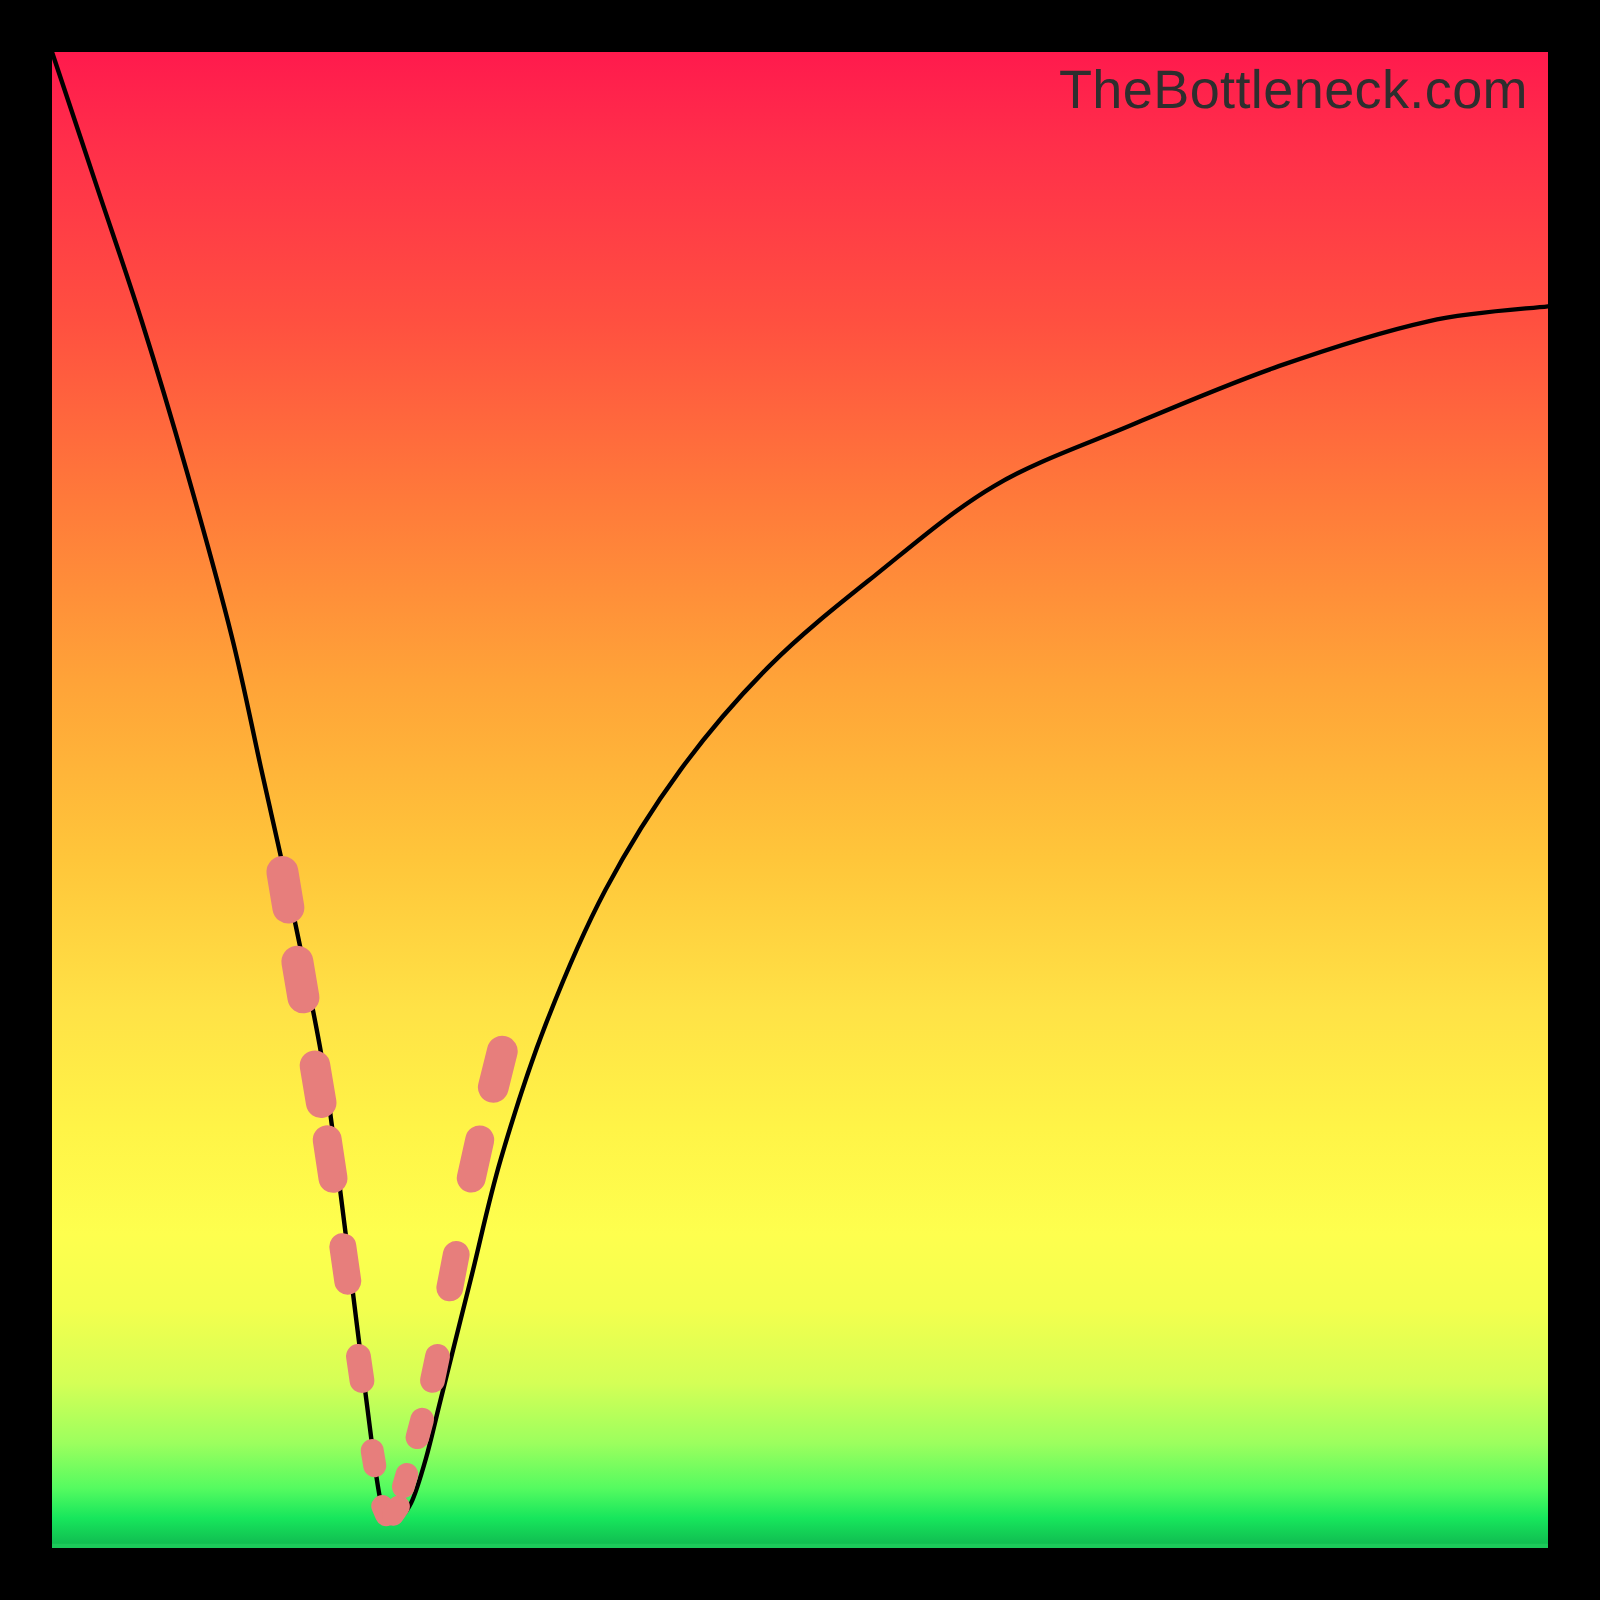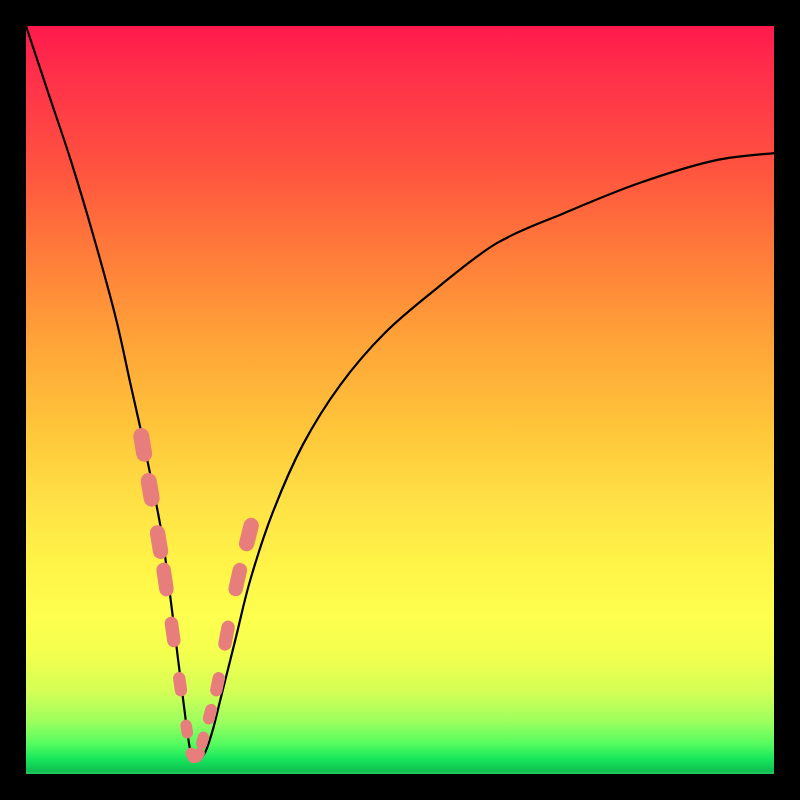--- a/index.html
+++ b/index.html
@@ -74,20 +74,21 @@
     fill: #e77e7c;
     stroke: none;
   }
 </style>
 </head>
 <body>
 
 <div class="frame">
   <div class="plot">
 
+    <div class="watermark">TheBottleneck.com</div>
 
     <svg class="curve" viewBox="0 0 748 748" preserveAspectRatio="none">
       <path id="curve-path" class="main" d="M 0,0 C 3.7399999999999998,11.21999999999999 14.959999999999997,44.87999999999994 22.439999999999998,67.31999999999994 C 29.919999999999998,89.75999999999993 37.4,110.9533333333333 44.879999999999995,134.64 C 52.35999999999999,158.32666666666668 59.839999999999996,183.26000000000005 67.32,209.44000000000005 C 74.8,235.62000000000006 83.52666666666666,266.7866666666667 89.75999999999999,291.72 C 95.99333333333333,316.65333333333336 99.73333333333335,336.59999999999997 104.72000000000001,359.03999999999996 C 109.70666666666668,381.47999999999996 114.69333333333334,402.67333333333335 119.68,426.36 C 124.66666666666667,450.0466666666667 130.89999999999998,479.96666666666664 134.64,501.15999999999997 C 138.38,522.3533333333332 139.62666666666667,534.8199999999999 142.12,553.52 C 144.61333333333334,572.22 147.10666666666665,593.4133333333333 149.6,613.36 C 152.09333333333333,633.3066666666667 154.58666666666664,654.5 157.07999999999998,673.2 C 159.57333333333332,691.9000000000001 162.06666666666666,715.5866666666666 164.56,725.56 C 167.05333333333334,735.5333333333333 169.54666666666668,733.04 172.04000000000002,733.04 C 174.53333333333336,733.04 177.02666666666664,730.5466666666666 179.51999999999998,725.56 C 182.01333333333332,720.5733333333333 184.50666666666666,711.8466666666667 187,703.12 C 189.49333333333334,694.3933333333333 190.74,688.1600000000001 194.48000000000002,673.2 C 198.22000000000003,658.24 204.45333333333338,633.3066666666667 209.44000000000003,613.36 C 214.42666666666668,593.4133333333333 218.16666666666669,574.7133333333334 224.4,553.52 C 230.63333333333333,532.3266666666666 238.11333333333334,508.64 246.84,486.2 C 255.56666666666666,463.76 265.54,440.0733333333333 276.76,418.88 C 287.97999999999996,397.68666666666667 300.44666666666666,377.73999999999995 314.15999999999997,359.03999999999996 C 327.8733333333333,340.34 342.83333333333326,322.88666666666666 359.03999999999996,306.68 C 375.24666666666667,290.47333333333336 392.70000000000005,276.76 411.40000000000003,261.8 C 430.1,246.84000000000003 450.0466666666667,229.38666666666674 471.24,216.92000000000007 C 492.43333333333334,204.4533333333334 514.8733333333332,196.97333333333336 538.56,187 C 562.2466666666667,177.02666666666664 588.4266666666666,165.8066666666666 613.36,157.07999999999993 C 638.2933333333334,148.35333333333327 665.72,139.62666666666664 688.1600000000001,134.64 C 710.6000000000001,129.65333333333334 738.0266666666666,128.40666666666672 748,127.16000000000008"></path>
       <path id="band-path" class="band" d="M 0,747 L 748,747"></path>
       <g id="marker-group">
           <rect x="99.7" y="410.9" width="34.0" height="16.0" rx="8.0" class="pill" transform="rotate(80.5 116.7 418.9)"></rect>
           <rect x="107.2" y="455.8" width="34.0" height="16.0" rx="8.0" class="pill" transform="rotate(80.4 124.2 463.8)"></rect>
           <rect x="116.1" y="508.5" width="34.0" height="15.3" rx="7.6" class="pill" transform="rotate(80.5 133.1 516.1)"></rect>
           <rect x="122.1" y="546.3" width="34.0" height="14.5" rx="7.3" class="pill" transform="rotate(81.5 139.1 553.5)"></rect>
           <rect x="131.2" y="599.1" width="30.9" height="13.5" rx="6.7" class="pill" transform="rotate(81.9 146.6 605.9)"></rect>

